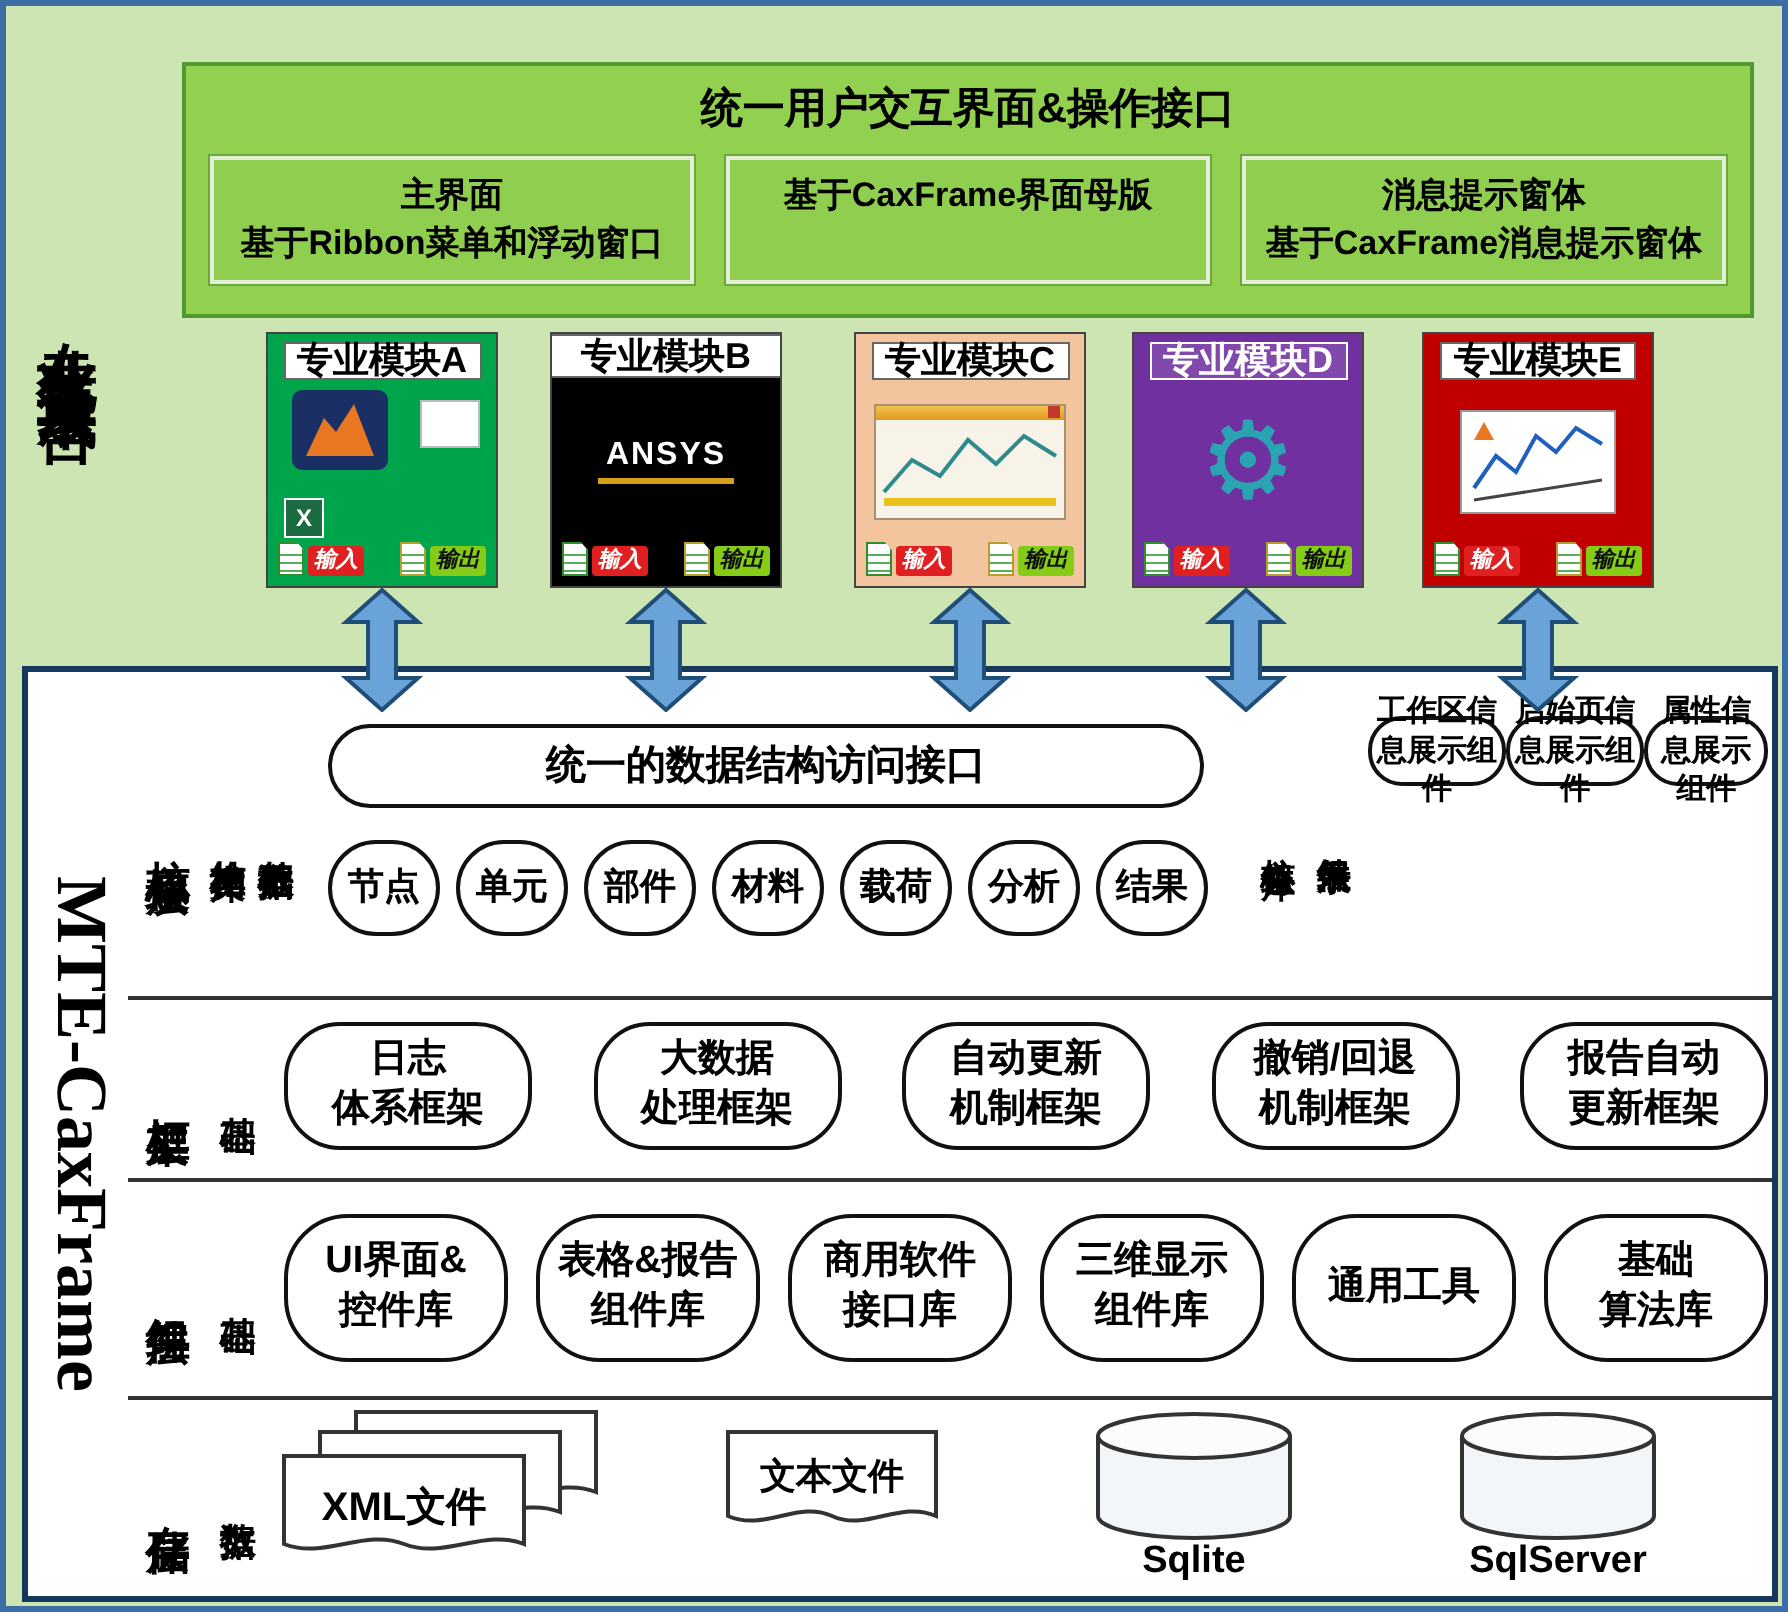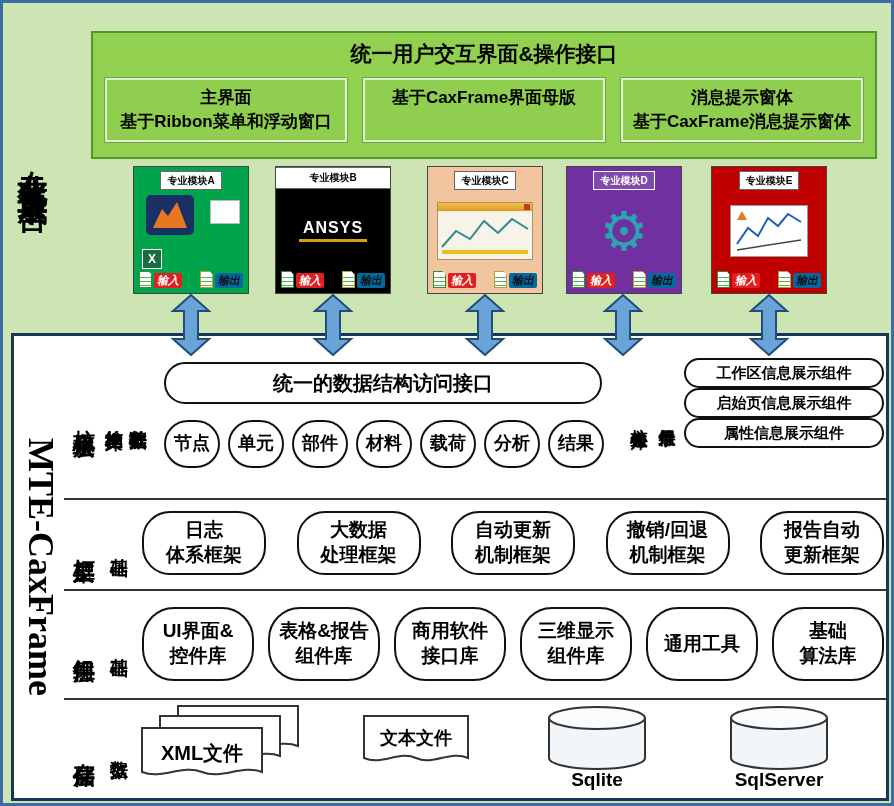--- a/index.html
+++ b/index.html
@@ -19,32 +19,32 @@
   #ui-panels { display:flex; gap:16px; padding:10px 12px 0 12px; }
   .ui-panel { flex:1; background:#8fce4e; border:2px solid #e2efd5; box-shadow:0 0 0 1px #6aa83f; text-align:center; font-weight:bold; font-size:17px; padding:6px 2px; line-height:1.4; color:#000; }
 
   
   .module { position:absolute; top:163px; width:116px; height:128px; border:1px solid #444; display:flex; flex-direction:column; align-items:center; z-index:3; }
   .module-a { background:#00a44a; }
   .module-b { background:#000; }
   .module-c { background:#f2c59e; }
   .module-d { background:#7030a0; }
   .module-e { background:#c00000; }
-  .module-label { margin-top:4px; background:#fff; border:1px solid #666; font-size:10px; font-weight:bold; padding:0 6px; line-height:17px; color:#000; }
+  .module-label { margin-top:4px; background:#fff; border:1px solid #666; font-size:18px; font-weight:bold; padding:0 6px; line-height:17px; color:#000; }
   .module-b .module-label { width:100%; text-align:center; border-left:0; border-right:0; margin-top:0; line-height:20px; }
   .module-d .module-label { background:rgba(255,255,255,0.12); border-color:#fff; color:#fff; }
   .module-content { flex:1; width:100%; position:relative; display:flex; align-items:center; justify-content:center; }
   .module-io { width:100%; display:flex; justify-content:space-between; padding:0 5px 5px 5px; }
   .io-group { display:flex; align-items:flex-end; gap:2px;font-style:italic; }
   .doc-icon { width:13px; height:17px; background:#fff; border:1px solid #2f8f2f; clip-path:polygon(0 0,72% 0,100% 24%,100% 100%,0 100%);
               background-image:linear-gradient(to bottom, transparent 5px, #57b057 5px, #57b057 6px, transparent 6px, transparent 9px, #57b057 9px, #57b057 10px, transparent 10px, transparent 13px, #57b057 13px, #57b057 14px, transparent 14px); }
   .doc-out { border-color:#b5a02a; }
   .io-badge { font-size:11px; font-weight:bold; padding:1px 3px; border-radius:2px; line-height:13px; white-space:nowrap; }
   .badge-in { background:#e02020; color:#fff; }
-  .badge-out { background:#0369a1; color:#111; }
+  .badge-out { background:#84cc16; color:#111; }
 
   
   .a-matlab { position:absolute; left:12px; top:5px; width:48px; height:40px; background:#1a2f63; border-radius:5px; display:flex; align-items:center; justify-content:center; }
   .a-paper { position:absolute; right:8px; top:10px; width:30px; height:24px; background:#fff; border:1px solid #bbb; }
   .a-excel { position:absolute; left:8px; bottom:2px; width:20px; height:20px; background:#1d6b42; color:#fff; font-weight:bold; font-size:12px; display:flex; align-items:center; justify-content:center; border:1px solid #fff; }
   .b-logo { color:#fff; font-size:16px; font-weight:bold; letter-spacing:1px; border-bottom:3px solid #d4a017; padding:0 4px 2px 4px; }
   .c-window { width:96px; height:58px; background:#f7f3e8; border:1px solid #a89070; display:flex; flex-direction:column; }
   .c-titlebar { height:11px; background:linear-gradient(#f6c14d,#dd9a1f); display:flex; justify-content:flex-end; align-items:center; padding-right:2px; }
   .c-titlebar i { width:6px; height:6px; background:#c0392b; display:block; }
   .c-body { flex:1; position:relative; }
@@ -60,21 +60,21 @@
   #mte-col { left:2px; top:0; width:50px; height:100%; }
   #mte-title { font-family:"Liberation Serif", serif; font-size:36px; }
   .lbl-22 { font-size:22px; letter-spacing:2px; }
   .lbl-18 { font-size:18px; letter-spacing:1px; }
   .lbl-17 { font-size:17px; letter-spacing:1px; }
 
   .pill { background:#fff; border:2px solid #111; display:flex; flex-direction:column; align-items:center; justify-content:center; font-weight:bold; text-align:center; color:#000; line-height:1.3; }
   #iface-pill { position:absolute; left:150px; top:26px; width:438px; height:42px; border-radius:21px; font-size:20px; }
   #core-items { position:absolute; left:150px; top:84px; width:440px; height:48px; display:flex; gap:8px; }
   #core-items .pill { flex:1; border-radius:24px; font-size:18px; }
-  #right-items { position:absolute; left:670px; top:22px; width:200px; height:90px; display:flex; flex-direction:column; justify-content:space-between; }
+  #right-items { position:absolute; left:670px; top:22px; width:200px; height:112px; display:flex; flex-direction:row; justify-content:space-between; }
   #right-items .pill { height:35px; border-radius:17px; font-size:15px; }
   #fw-items { position:absolute; left:128px; top:175px; width:742px; height:64px; display:flex; justify-content:space-between; }
   #fw-items .pill { width:124px; border-radius:28px; font-size:19px; }
   #cp-items { position:absolute; left:128px; top:271px; width:742px; height:74px; display:flex; justify-content:space-between; }
   #cp-items .pill { width:112px; border-radius:32px; font-size:19px; }
 
   .storage-item { position:absolute; }
   svg text { font-family:"Liberation Sans", sans-serif; font-weight:bold; fill:#000; }
 </style>
 </head>

